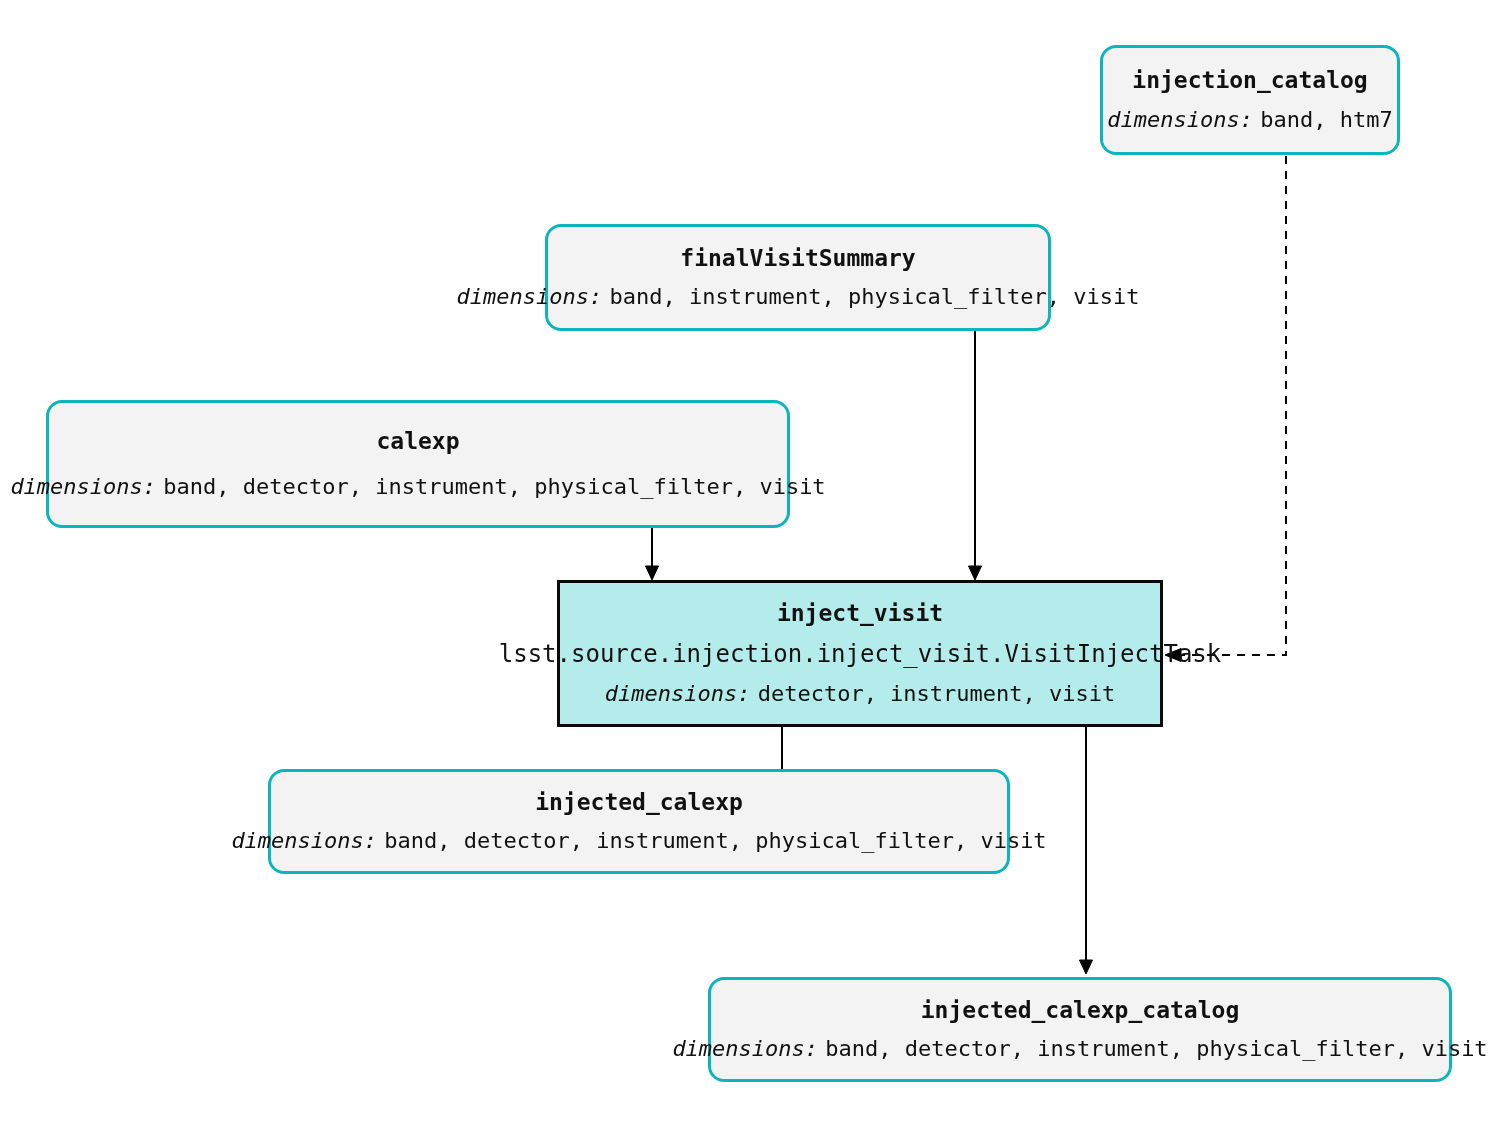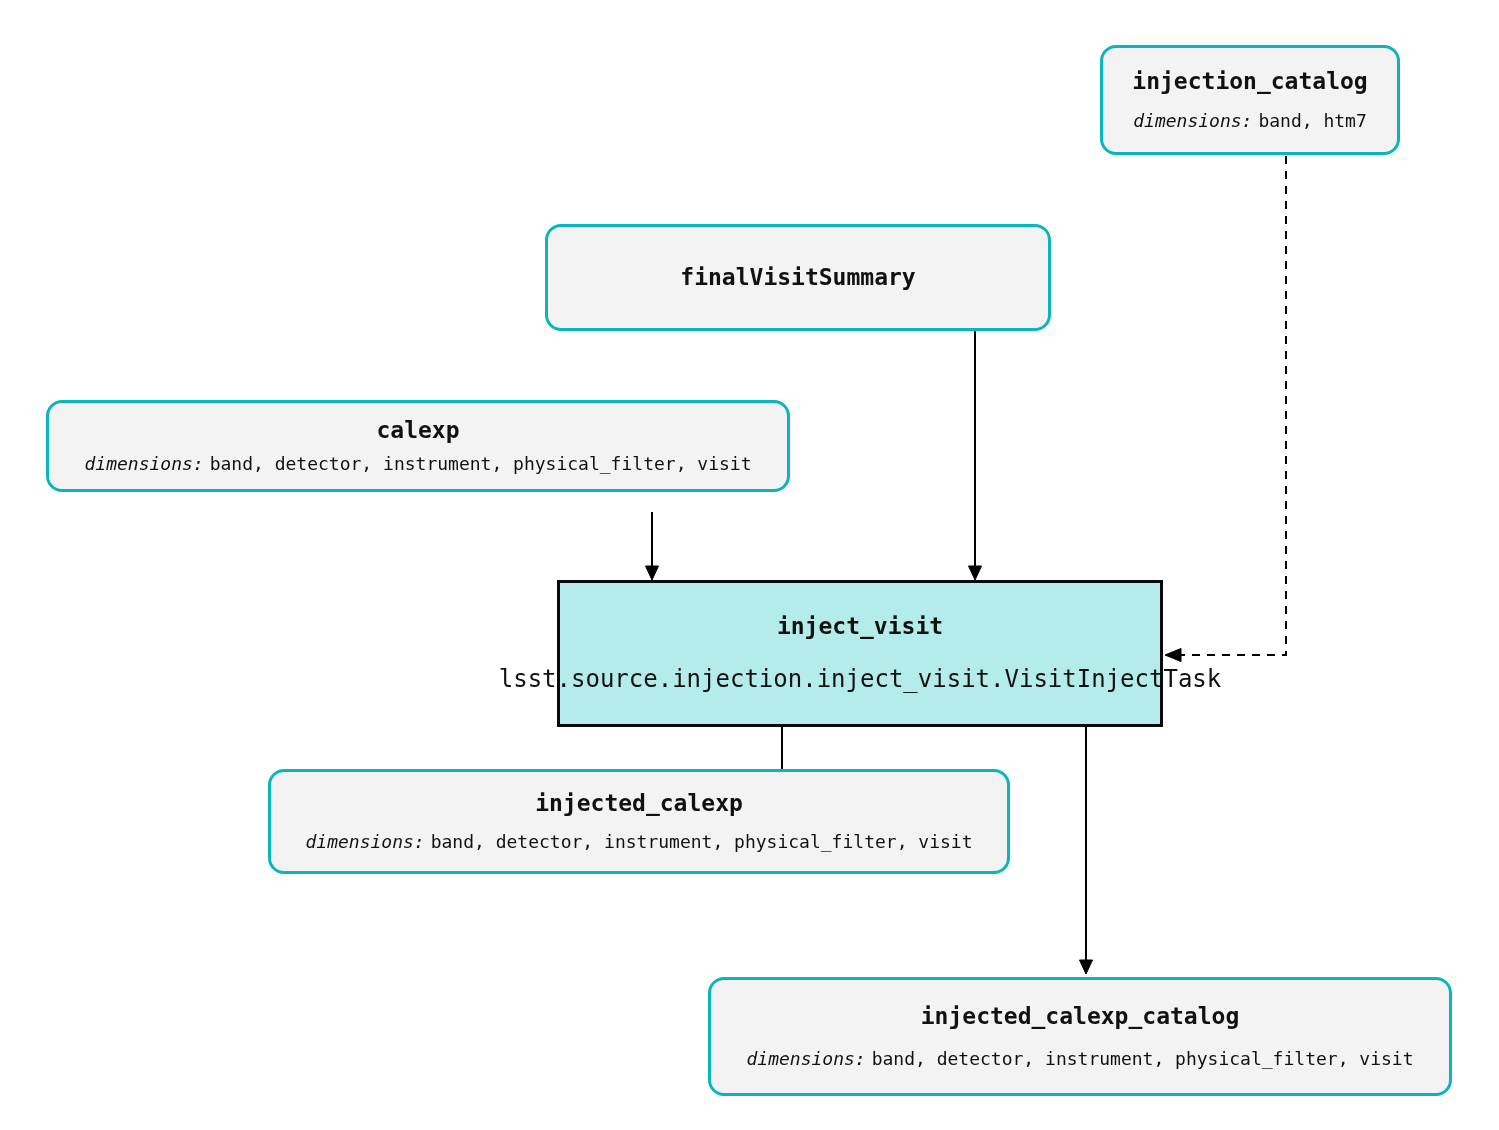--- a/index.html
+++ b/index.html
@@ -49,21 +49,21 @@
     font-size: 23px;
     line-height: 1.1;
     white-space: nowrap;
   }
   .node .classpath {
     font-size: 24px;
     line-height: 1.1;
     white-space: nowrap;
   }
   .node .dims {
-    font-size: 18px;
+    font-size: 22px;
     line-height: 1.1;
     white-space: nowrap;
   }
   .node .dims .dlabel {
     font-style: italic;
     margin-right: 0.55ch;
   }
   .edge-line { stroke: var(--line); stroke-width: 2; fill: none; }
   .edge-line.dashed { stroke-dasharray: 8 7; }
   .edge-head { fill: var(--line); stroke: var(--line); stroke-width: 1; }
@@ -103,41 +103,47 @@
 
   <div class="node dataset" style="left:1100px; top:45px; width:300px; height:110px;">
     <div class="title">injection_catalog</div>
     <div class="dims">
       <span class="dlabel">dimensions:</span><span>band, htm7</span>
     </div>
   </div>
 
   <div class="node dataset" style="left:545px; top:224px; width:506px; height:107px;">
     <div class="title">finalVisitSummary</div>
+    <div class="dims">
+      <span class="dlabel">dimensions:</span><span>band, instrument, physical_filter, visit</span>
+    </div>
   </div>
 
-  <div class="node dataset" style="left:46px; top:400px; width:744px; height:92px;">
+  <div class="node dataset" style="left:46px; top:400px; width:744px; height:128px;">
     <div class="title">calexp</div>
     <div class="dims">
       <span class="dlabel">dimensions:</span><span>band, detector, instrument, physical_filter, visit</span>
     </div>
   </div>
 
   <div class="node task" style="left:557px; top:580px; width:606px; height:147px;">
     <div class="title">inject_visit</div>
     <div class="classpath">lsst.source.injection.inject_visit.VisitInjectTask</div>
+    <div class="dims">
+      <span class="dlabel">dimensions:</span><span>detector, instrument, visit</span>
+    </div>
   </div>
 
   <div class="node dataset" style="left:268px; top:769px; width:742px; height:105px;">
     <div class="title">injected_calexp</div>
     <div class="dims">
       <span class="dlabel">dimensions:</span><span>band, detector, instrument, physical_filter, visit</span>
     </div>
   </div>
 
-  <div class="node dataset" style="left:708px; top:977px; width:744px; height:119px;">
+  <div class="node dataset" style="left:708px; top:977px; width:744px; height:105px;">
     <div class="title">injected_calexp_catalog</div>
     <div class="dims">
       <span class="dlabel">dimensions:</span><span>band, detector, instrument, physical_filter, visit</span>
     </div>
   </div>
 
 </div>
 
 </body></html>

